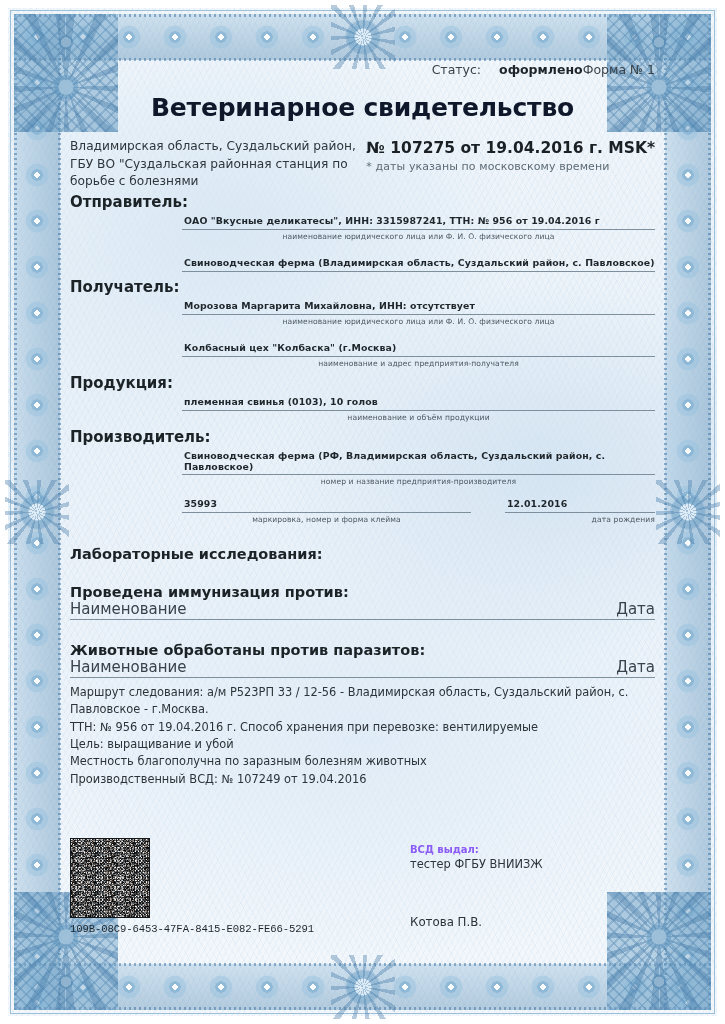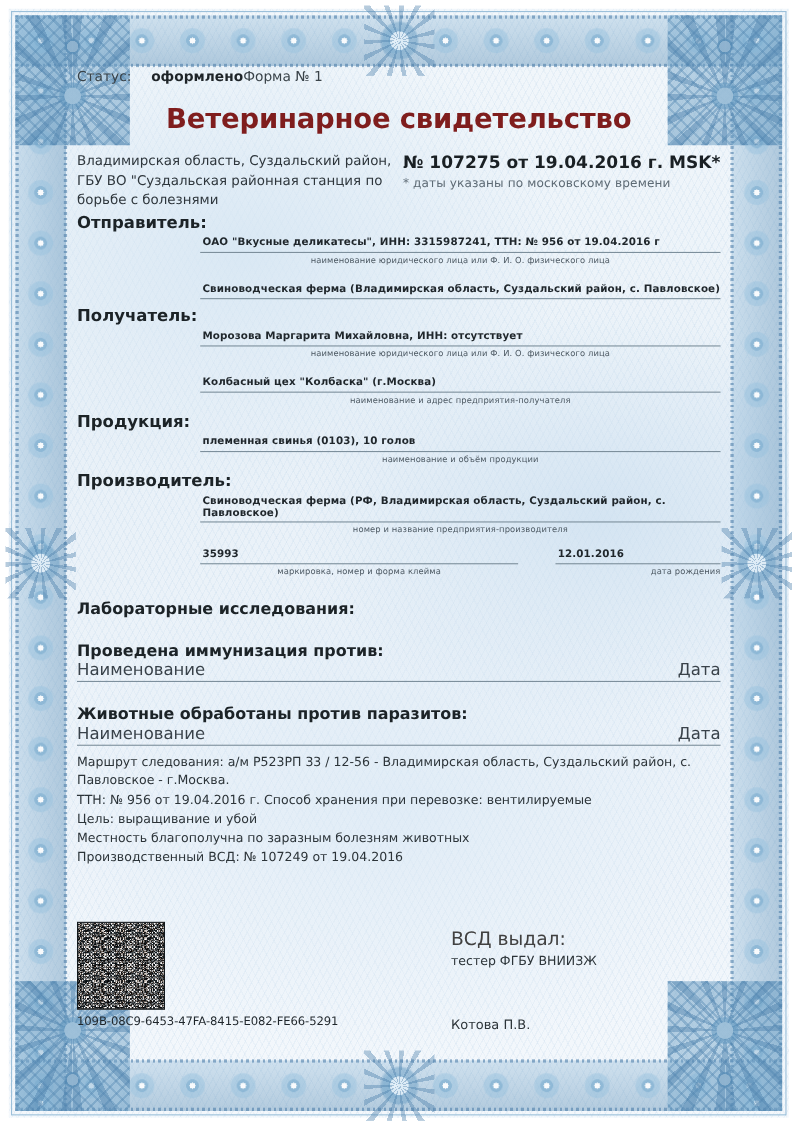--- a/index.html
+++ b/index.html
@@ -127,36 +127,36 @@
   
   .content {
     position: absolute;
     left: 70px; top: 62px;
     width: 585px;
     color: #2c3338;
   }
 
   .row-between {
     display: flex;
-    justify-content: flex-start;
+    justify-content: flex-end;
     align-items: baseline;
   }
 
   .status-line { font-size: 12.5px; }
   .status-label { color: #3a4349; }
   .status-value { font-weight: bold; margin-left: 14px; color: #1e2428; }
   .form-no { font-size: 12.5px; color: #3a4349; }
 
   .doc-title {
     text-align: center;
     font-size: 25px;
     font-weight: bold;
     letter-spacing: -0.2px;
     margin: 16px 0 16px 0;
-    color: #7f1d1d;
+    color: #0f172a;
   }
 
   .head-cols {
     display: flex;
     justify-content: space-between;
     align-items: flex-start;
   }
   .issuer {
     font-size: 12.2px;
     line-height: 1.45;
@@ -255,29 +255,30 @@
     background-size: 3.25px 3.25px, 6.5px 6.5px, 4.9px 4.9px;
     background-blend-mode: difference, difference, normal;
     border: 1px solid #12181c;
   }
   .uuid {
     font-size: 10.6px;
     color: #1f262b;
     margin-top: 5px;
     letter-spacing: -0.1px;
     white-space: nowrap;
+    font-family: Liberation Mono, monospace;
   }
   .sign-block {
     margin-left: 100px;
     padding-top: 6px;
   }
   .sign-title {
-    font-size: 17px;
-    font-weight: normal;
-    color: #404040;
+    font-size: 10px;
+    font-weight: bold;
+    color: #8b5cf6;
   }
   .sign-org {
     font-size: 11.4px;
     color: #2c3439;
     margin-top: 2px;
   }
   .sign-name {
     font-size: 11.8px;
     color: #2c3439;
     margin-top: 44px;

